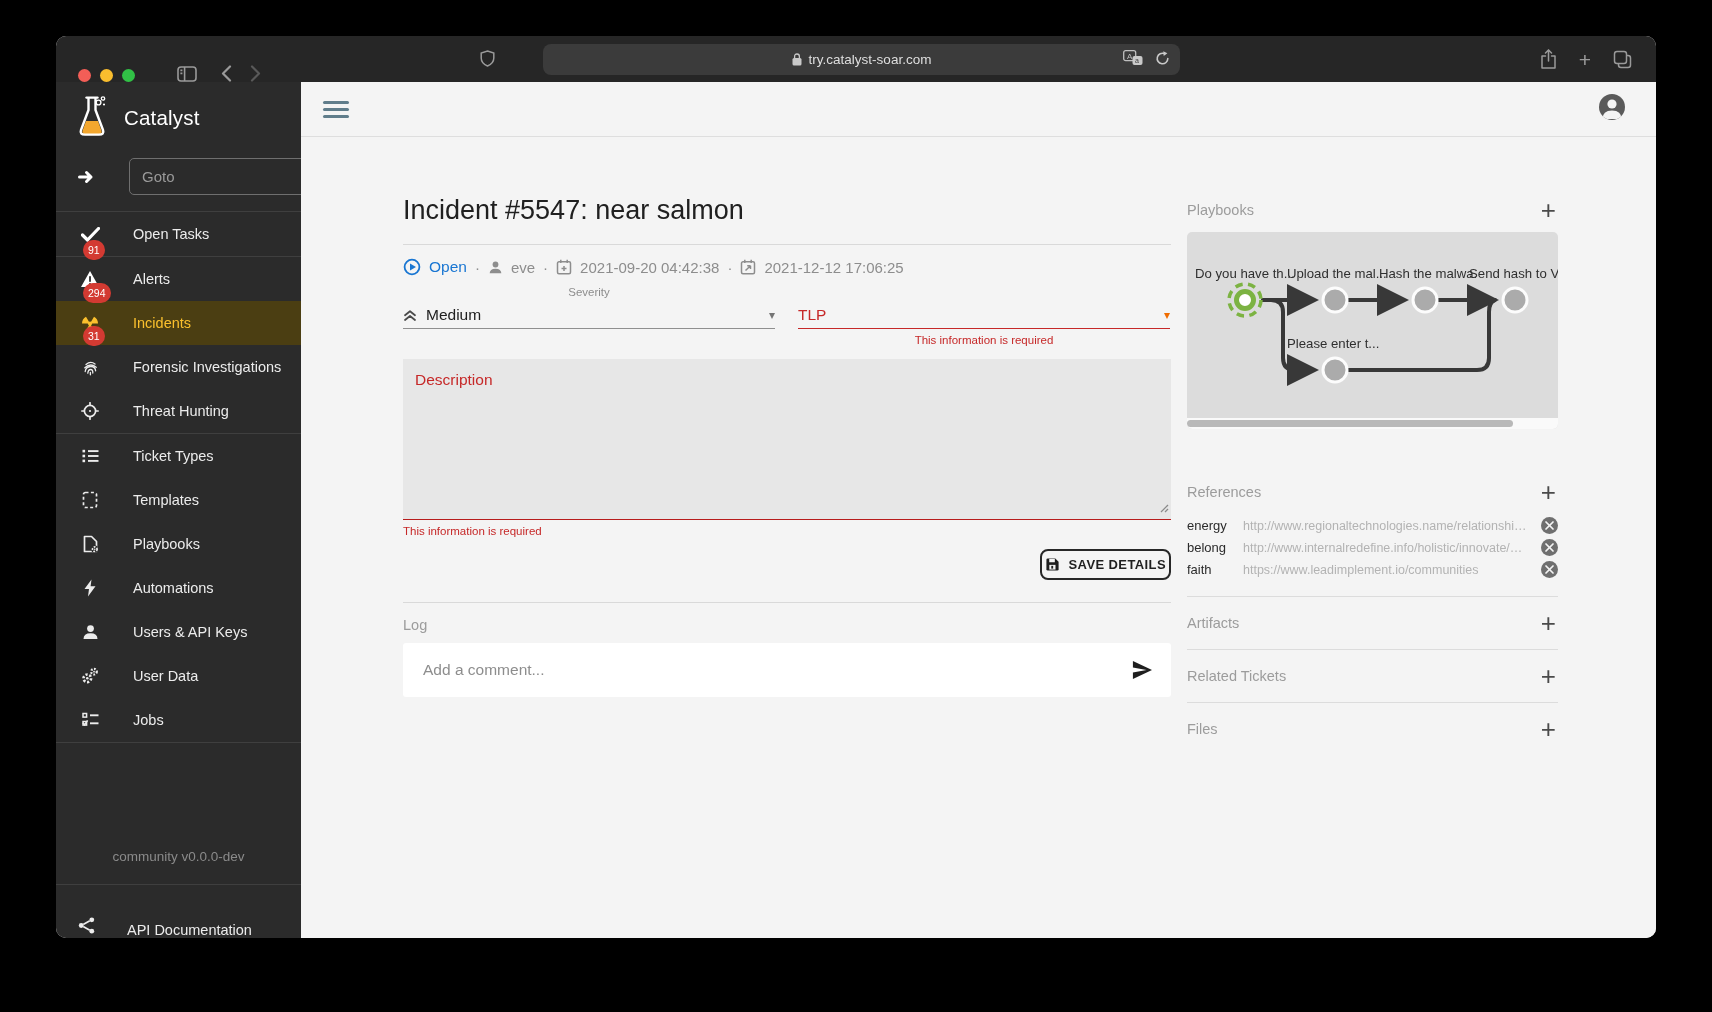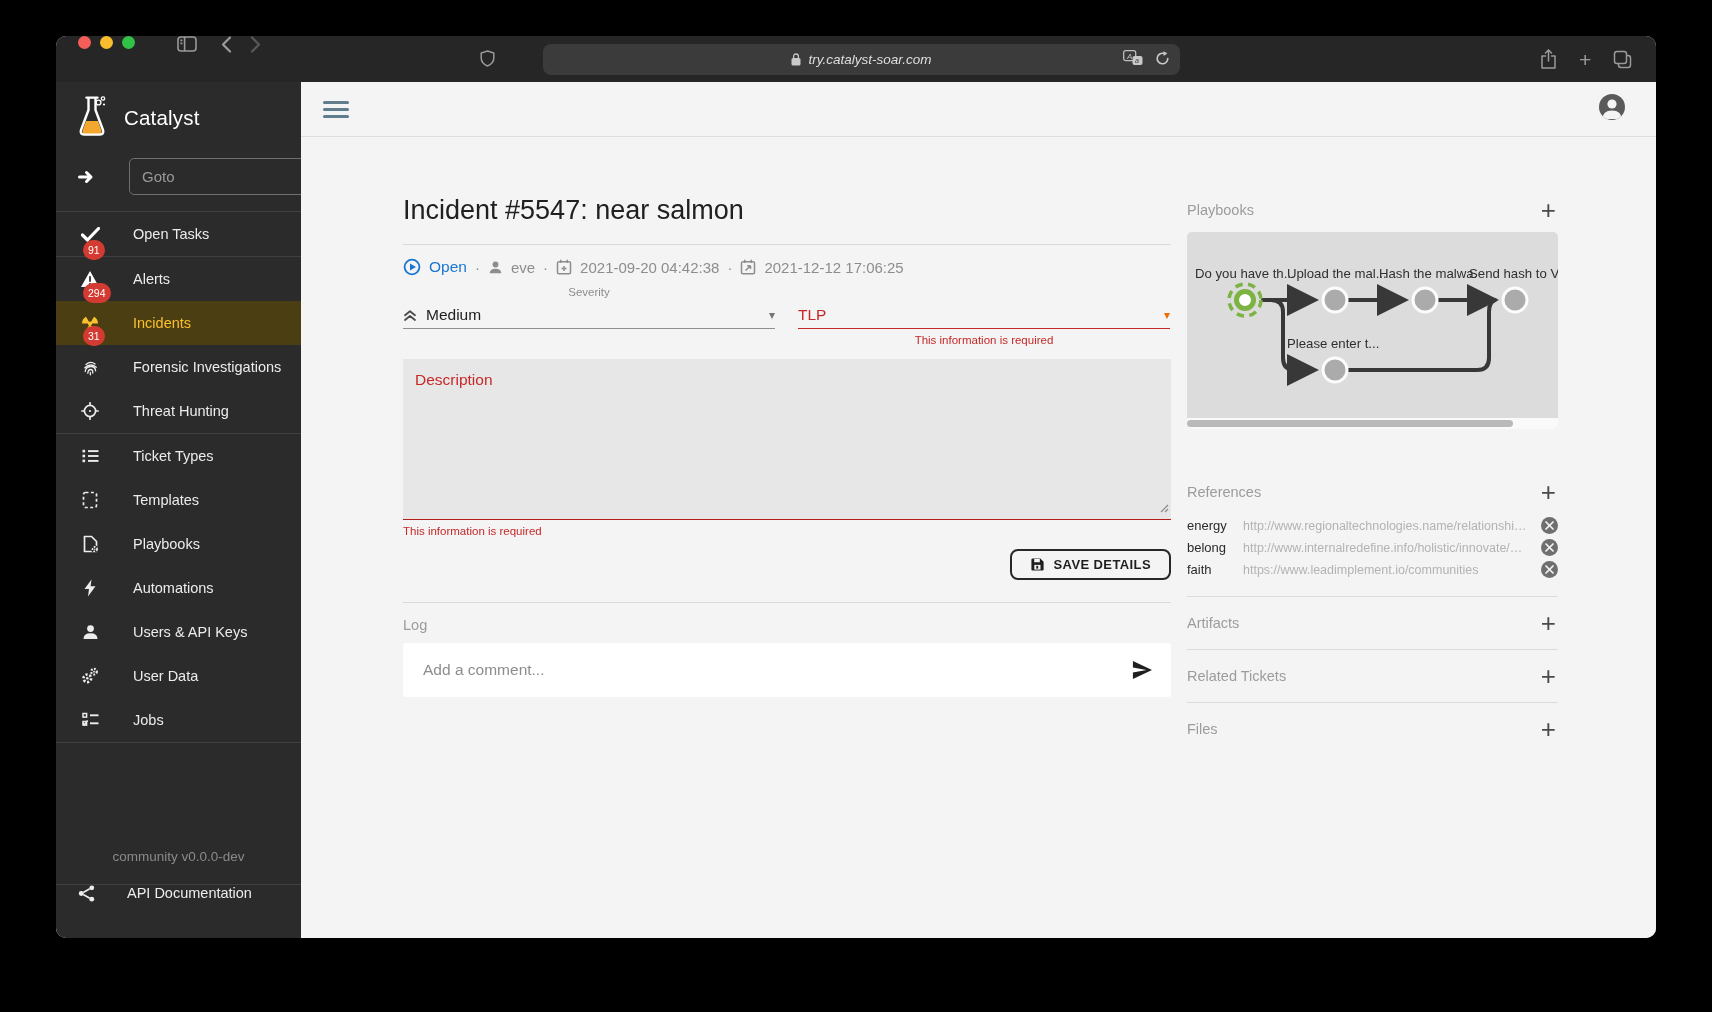--- a/index.html
+++ b/index.html
@@ -1,19 +1,19 @@
 <!DOCTYPE html>
 <html style="--accent_blue: #1976d2; --error_red: #c62828; --active_amber: #fbc02d; --badge_red: #d33a32; --node_green: #7cb342; --hamburger_blue_gray: #607d8b; --tlp_caret_orange: #ef6c00;"><head>
 <meta charset="utf-8">
 <style>
   html,body{margin:0;padding:0;width:1712px;height:1012px;background:#000;font-family:"Liberation Sans",sans-serif;-webkit-font-smoothing:antialiased;}
   *{box-sizing:border-box;}
   .window{position:absolute;left:56px;top:36px;width:1600px;height:902px;border-radius:10px;overflow:hidden;background:#f4f4f4;display:flex;flex-direction:column;}
   
-  .titlebar{height:46px;background:#262626;flex:0 0 46px;position:relative;display:flex;align-items:flex-start;font-style:italic;}
+  .titlebar{height:46px;background:#262626;flex:0 0 46px;position:relative;display:flex;align-items:flex-end;}
   .lights{display:flex;gap:9px;margin-left:22px;}
   .light{width:13px;height:13px;border-radius:50%;}
   .light.r{background:#f35e57}.light.y{background:#f9bd2e}.light.g{background:#31c146}
   .tb-ic{display:flex;align-items:center;justify-content:center;color:#9a9a9a;}
   .tb-toggle{margin-left:42px}
   .tb-back{margin-left:24px}
   .tb-fwd{margin-left:18px;color:#595959}
   .urlbar{position:absolute;left:487px;top:8px;width:637px;height:31px;background:#3b3b3b;border-radius:8px;display:flex;align-items:center;justify-content:center;color:#dfdfdf;font-size:13.5px;}
   .urlbar .lock{margin-right:7px;display:flex}
   .url-right{position:absolute;right:10px;top:0;height:31px;display:flex;align-items:center;gap:12px;}
@@ -31,21 +31,21 @@
   .goto-input{margin-left:31px;flex:1;height:37px;background:transparent;border:1px solid #6f6f6f;border-radius:5px;color:#ddd;font-size:15px;padding:0 12px;outline:none;font-family:"Liberation Sans",sans-serif;}
   .goto-input::placeholder{color:#9a9a9a;}
   .sdiv{height:1px;background:#3f3f3f;flex:0 0 1px;}
   .nav-item{height:44px;display:flex;align-items:center;padding-left:22px;cursor:pointer;position:relative;}
   .nav-item .ic{width:24px;display:flex;justify-content:center;position:relative;}
   .nav-item .lbl{margin-left:31px;font-size:14.5px;color:#ececec;}
   .nav-item.active{background:#4b3e12;}
   .nav-item.active .lbl{color:#fbc02d;}
   .badge{position:absolute;top:13px;left:5px;min-width:21px;height:20px;background:#d33a32;border-radius:10px;color:#fff;font-size:10.5px;display:flex;align-items:center;justify-content:center;padding:0 5px;z-index:2;}
   .version{margin-top:auto;text-align:center;color:#8a8a8a;font-size:13.5px;padding-bottom:20px;}
-  .api-row{border-top:1px solid #3f3f3f;height:54px;display:flex;align-items:flex-start;padding-left:22px;}
+  .api-row{border-top:1px solid #3f3f3f;height:54px;display:flex;align-items:flex-end;padding-left:22px;}
   .api-row .lbl{margin-left:31px;font-size:14.5px;}
   
   .main{flex:1;display:flex;flex-direction:column;background:#f4f4f4;min-width:0;}
   .appbar{height:55px;border-bottom:1px solid #dedede;display:flex;align-items:center;justify-content:space-between;padding:0 30px 0 22px;flex:0 0 55px;}
   .burger{width:26px;height:17px;display:flex;flex-direction:column;justify-content:space-between;cursor:pointer;}
   .burger div{height:3px;border-radius:2px;background:#607d8b;}
   .content{flex:1;display:flex;padding:20px 0 0 102px;gap:16px;min-height:0;}
   .maincol{width:768px;flex:0 0 768px;}
   .rightcol{width:371px;flex:0 0 371px;}
   h1.ititle{font-size:27px;font-weight:400;color:#202020;margin:38px 0 18px;}
@@ -59,21 +59,21 @@
   .field{width:372px;display:flex;flex-direction:column;}
   .flabel{font-size:11.5px;color:#8d8d8d;height:16px;}
   .fvalue{height:27px;display:flex;align-items:center;gap:9px;border-bottom:1px solid #8f8f8f;font-size:15.5px;color:#212121;}
   .fvalue .caret{margin-left:auto;font-size:12px;color:#757575;}
   .fvalue.tlp{border-bottom:1.5px solid #c62828;color:#c62828;}
   .fvalue.tlp .caret{color:#ef6c00;}
   .ferr{font-size:11.5px;color:#c62828;margin-top:5px;}
   .descbox{margin-top:13px;height:161px;background:#e7e7e7;border-bottom:1px solid #b71c1c;padding:12px 12px;font-size:15.5px;color:#c62828;position:relative;cursor:text;}
   .resize-h{position:absolute;right:2px;bottom:2px;}
   .save-row{display:flex;justify-content:flex-end;margin-top:12px;}
-  .save-btn{display:flex;align-items:center;gap:9px;border:2px solid #272727;border-radius:8px;background:transparent;height:31px;padding:0 18px;font-family:"Liberation Sans",sans-serif;font-size:13px;font-weight:700;letter-spacing:.4px;color:#1f1f1f;cursor:pointer;}
+  .save-btn{display:flex;align-items:center;gap:9px;border:2px solid #272727;border-radius:8px;background:transparent;height:31px;padding:0 3px;font-family:"Liberation Sans",sans-serif;font-size:13px;font-weight:700;letter-spacing:.4px;color:#1f1f1f;cursor:pointer;}
   .log-label{margin-top:14px;color:#9c9c9c;font-size:14.5px;}
   .comment-box{margin-top:10px;background:#fff;border-radius:3px;height:54px;display:flex;align-items:center;padding:0 18px;}
   .comment-input{flex:1;border:none;outline:none;font-size:15.5px;color:#333;font-family:"Liberation Sans",sans-serif;background:transparent;}
   .comment-input::placeholder{color:#8d8d8d;}
   
   .rsec-head{display:flex;align-items:center;justify-content:space-between;height:26px;}
   .rsec-head.first{margin-top:40px;}
   .plus-btn{background:none;border:none;color:#4a4a4a;font-size:26px;font-weight:200;line-height:20px;cursor:pointer;padding:0 2px;font-family:"Liberation Sans",sans-serif;}
   .pb-card{margin-top:9px;background:#dcdcdc;border-radius:5px;overflow:hidden;}
   .pb-head{display:flex;align-items:center;justify-content:space-between;padding:11px 12px 0 14px;}

